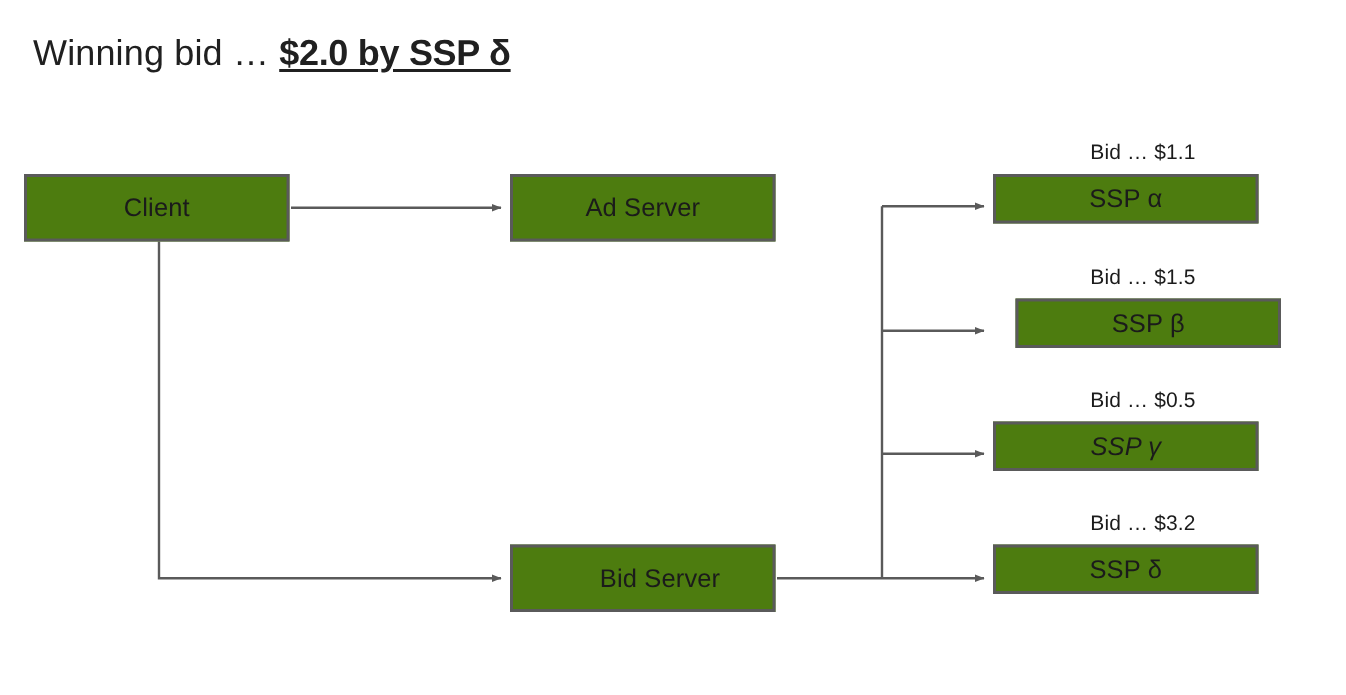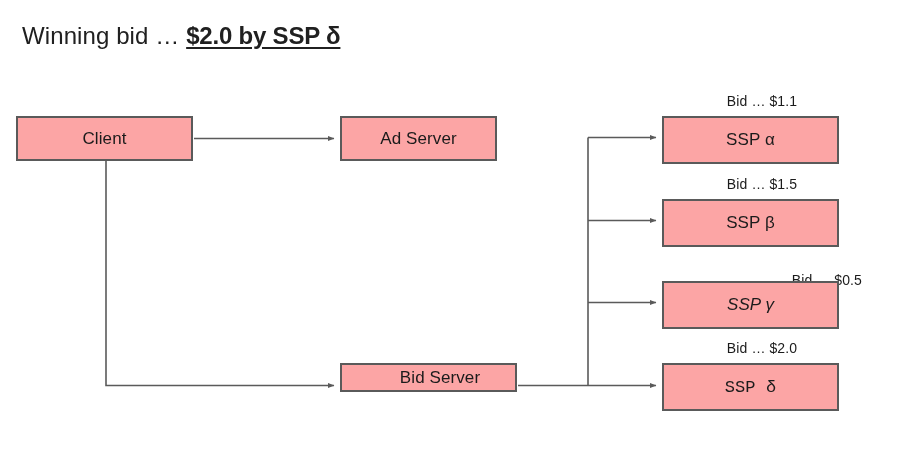--- a/index.html
+++ b/index.html
@@ -43,55 +43,55 @@
     top: 0;
     width: 897px;
     height: 463px;
     pointer-events: none;
   }
 
   
   .node {
     position: absolute;
     box-sizing: border-box;
-    background: #fca5a5;
+    background: #4d7c0f;
     border: 2px solid #5a5a5a;
     display: flex;
     align-items: center;
     justify-content: center;
     font-size: 17px;
     color: #1b1b1b;
     letter-spacing: 0.1px;
   }
   .node-label { pointer-events: none; }
 
   #node-client    { left: 16px;  top: 116px; width: 177px; height: 45px; }
-  #node-ad-server { left: 340px; top: 116px; width: 157px; height: 45px; }
-  #node-bid-server{ left: 340px; top: 363px; width: 177px; height: 29px; padding-left: 23px; }
+  #node-ad-server { left: 340px; top: 116px; width: 177px; height: 45px; }
+  #node-bid-server{ left: 340px; top: 363px; width: 177px; height: 45px; padding-left: 23px; }
 
-  .ssp-node { left: 662px; width: 177px; height: 48px; text-align: center; }
+  .ssp-node { left: 662px; width: 177px; height: 33px; text-align: center; }
   #node-ssp-alpha { top: 116px; }
-  #node-ssp-beta  { top: 199px; }
+  #node-ssp-beta  { top: 199px; margin-left: 15px; }
   #node-ssp-gamma { top: 281px; font-style: italic; }
-  #node-ssp-delta { top: 363px; font-family: Liberation Mono, monospace; }
+  #node-ssp-delta { top: 363px; }
 
   
   .bid-label {
     position: absolute;
     left: 662px;
     width: 200px;
     text-align: center;
     font-size: 14px;
     color: #1b1b1b;
     white-space: nowrap;
     letter-spacing: 0.1px;
   }
   #bid-label-alpha { top: 93px; }
   #bid-label-beta  { top: 176px; }
-  #bid-label-gamma { top: 272px; text-align: right; }
+  #bid-label-gamma { top: 258px; }
   #bid-label-delta { top: 340px; }
 </style>
 </head>
 <body>
 
 <svg id="wires" viewBox="0 0 897 463" width="897" height="463" xmlns="http://www.w3.org/2000/svg">
   <defs>
     <marker id="arrowhead" markerWidth="7" markerHeight="7" refX="6.2" refY="3" orient="auto" markerUnits="userSpaceOnUse">
       <path d="M0,0.4 L6.6,3 L0,5.6 z" fill="#5a5a5a"></path>
     </marker>
@@ -134,16 +134,16 @@
 <div class="bid-label" id="bid-label-beta">Bid … $1.5</div>
 <div class="node ssp-node" id="node-ssp-beta">
   <span class="node-label">SSP β</span>
 </div>
 
 <div class="bid-label" id="bid-label-gamma">Bid … $0.5</div>
 <div class="node ssp-node" id="node-ssp-gamma">
   <span class="node-label">SSP γ</span>
 </div>
 
-<div class="bid-label" id="bid-label-delta">Bid … $2.0</div>
+<div class="bid-label" id="bid-label-delta">Bid … $3.2</div>
 <div class="node ssp-node" id="node-ssp-delta">
   <span class="node-label">SSP δ</span>
 </div>
 
 </body></html>

